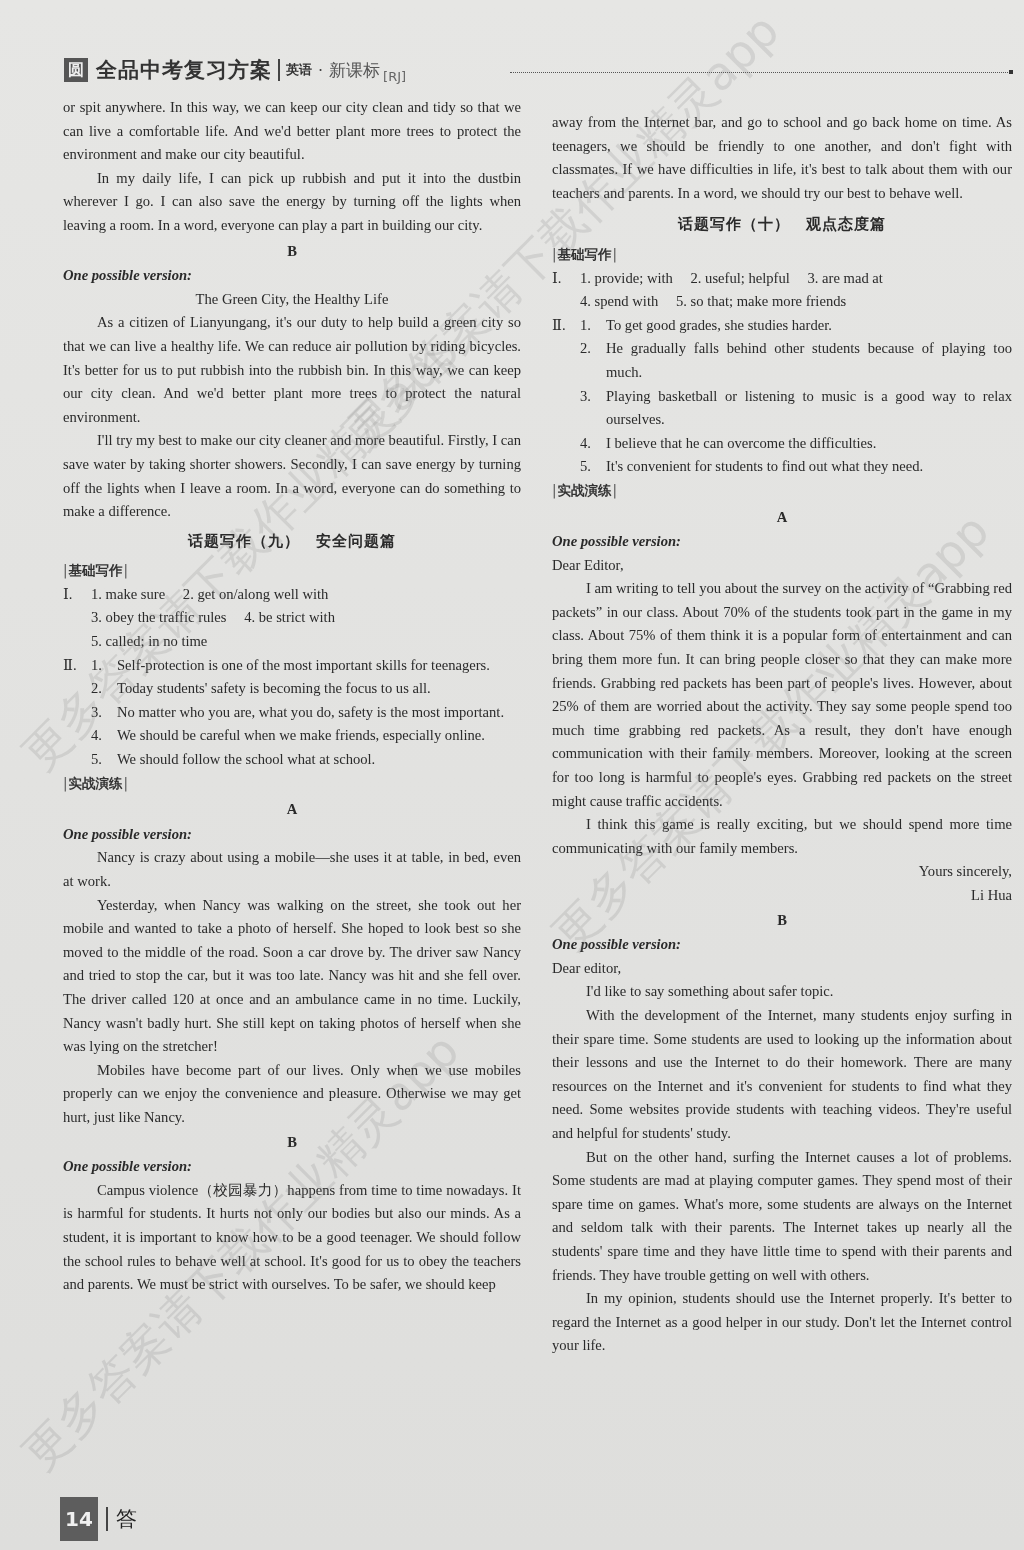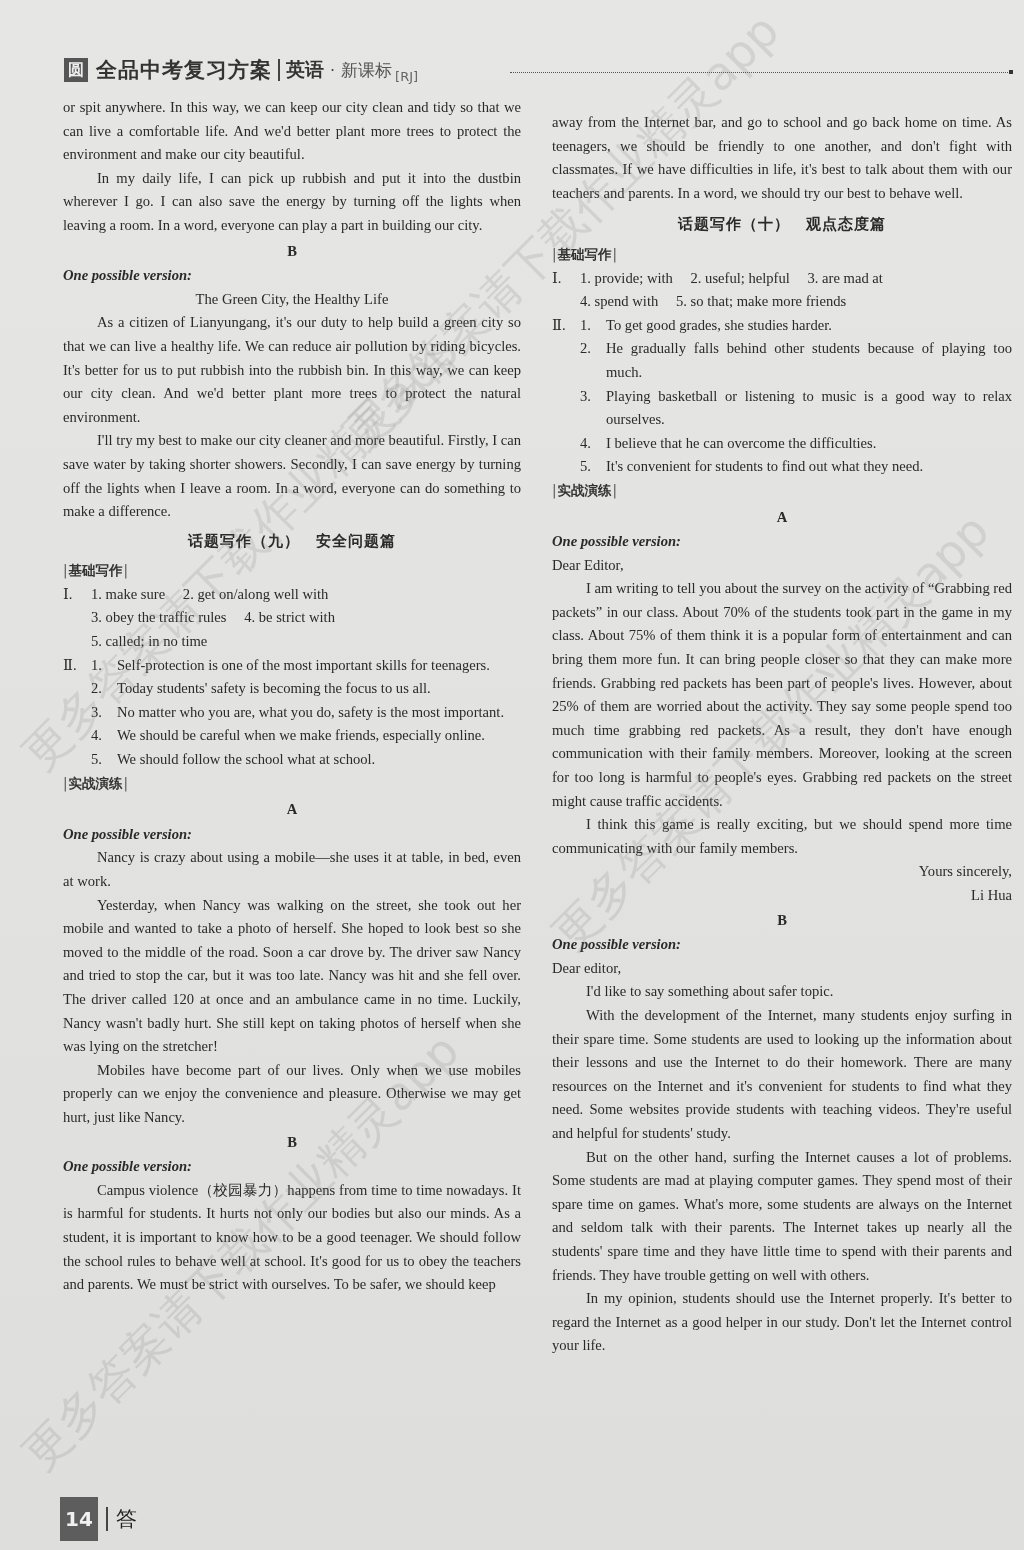--- a/index.html
+++ b/index.html
@@ -8,21 +8,21 @@
     background: #e4e4e2;
     font-family: "Liberation Serif", "DejaVu Serif", serif;
     color: #2a2a2a;
     position: relative;
   }
   .page { position: absolute; inset: 0; background: linear-gradient(180deg,#e6e6e4 0%,#e2e2e0 50%,#dededc 100%); }
   .header { position: absolute; left: 64px; top: 50px; height: 40px; display: flex; align-items: center; font-family: "DejaVu Sans", sans-serif; }
   .logo-box { width: 24px; height: 24px; background: #555; color: #eee; font-size: 16px; font-weight: bold; display: flex; align-items: center; justify-content: center; margin-right: 8px; }
   .brand { font-size: 21px; font-weight: bold; color: #333; letter-spacing: 1px; }
   .sep { width: 2px; height: 22px; background: #444; margin: 0 6px; }
-  .subject { font-size: 19px; font-weight: bold; color: #333; }
+  .subject { font-size: 13px; font-weight: bold; color: #333; }
   .dot { margin: 0 6px; font-size: 16px; color: #444; }
   .edition { font-size: 17px; color: #555; }
   .rj { font-size: 13px; color: #666; margin-left: 3px; margin-top: 12px; }
   .header-line { position: absolute; left: 510px; top: 72px; width: 500px; border-top: 1px dotted #555; }
   .header-line-end { position: absolute; left: 1009px; top: 70px; width: 4px; height: 4px; background: #333; }
 
   .col { position: absolute; top: 96px; font-size: 14.6px; line-height: 23.6px; }
   .col.left { left: 63px; width: 458px; }
   .col.right { left: 552px; width: 460px; top: 111px; }
   p { margin: 0; text-align: justify; text-align-last: left; }

